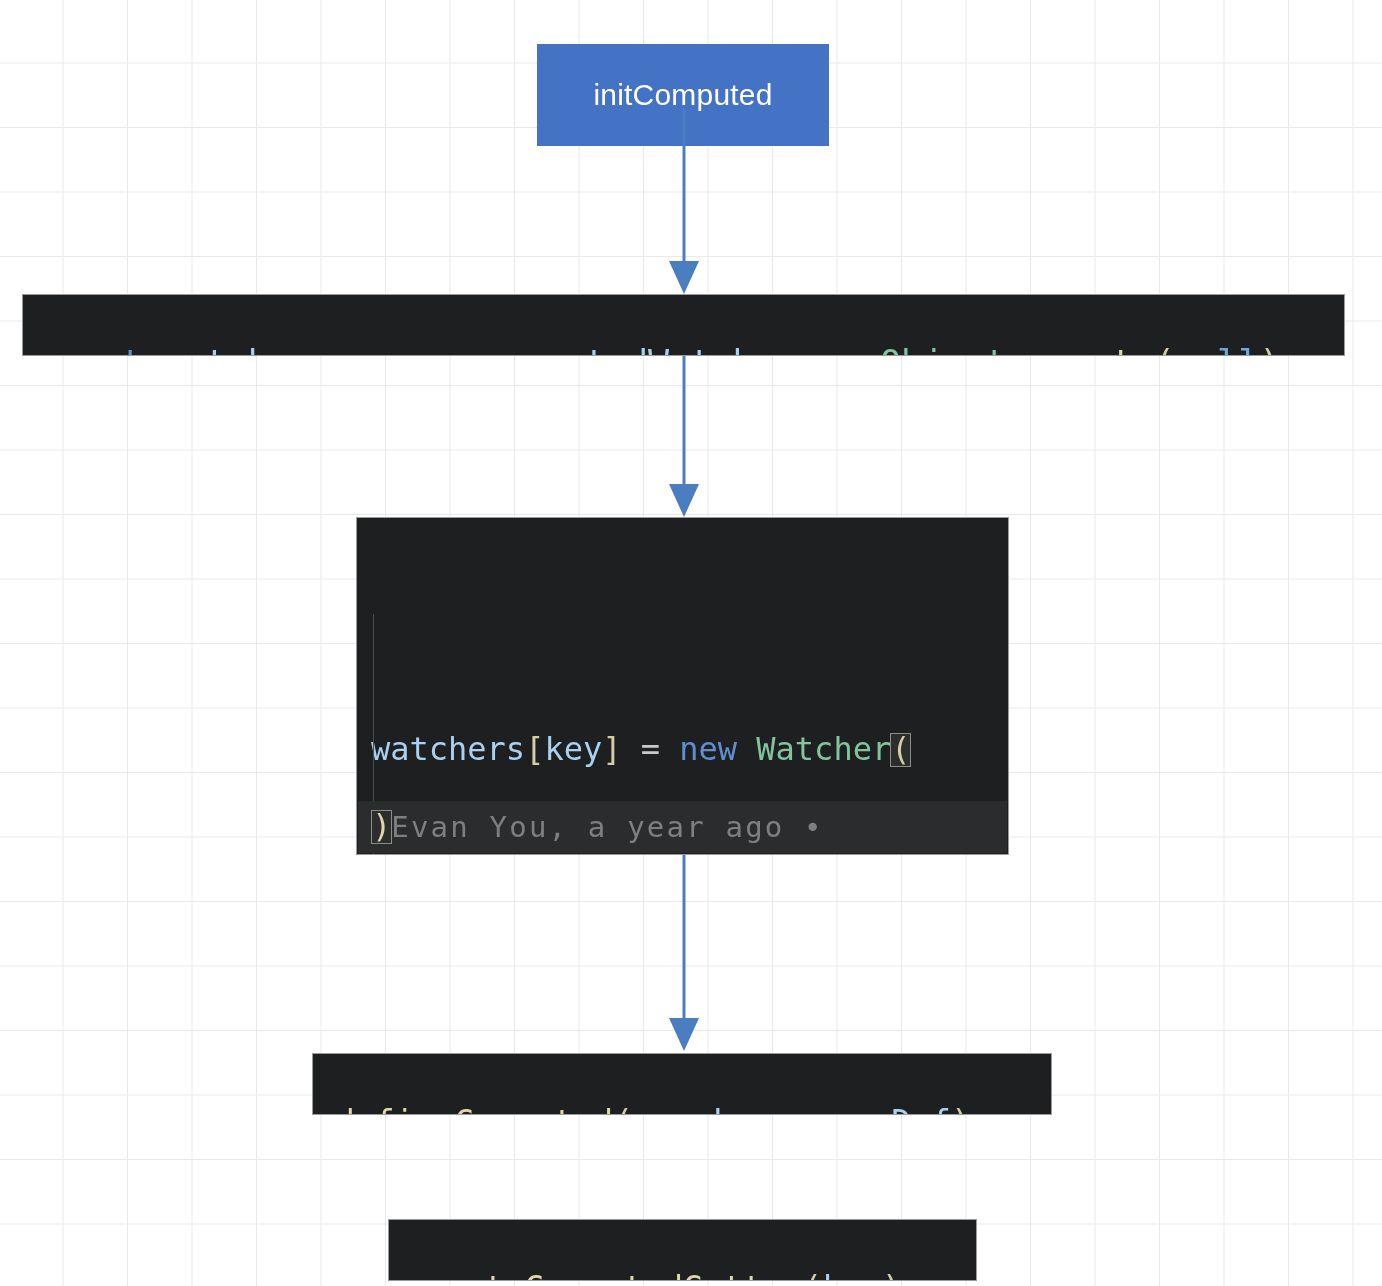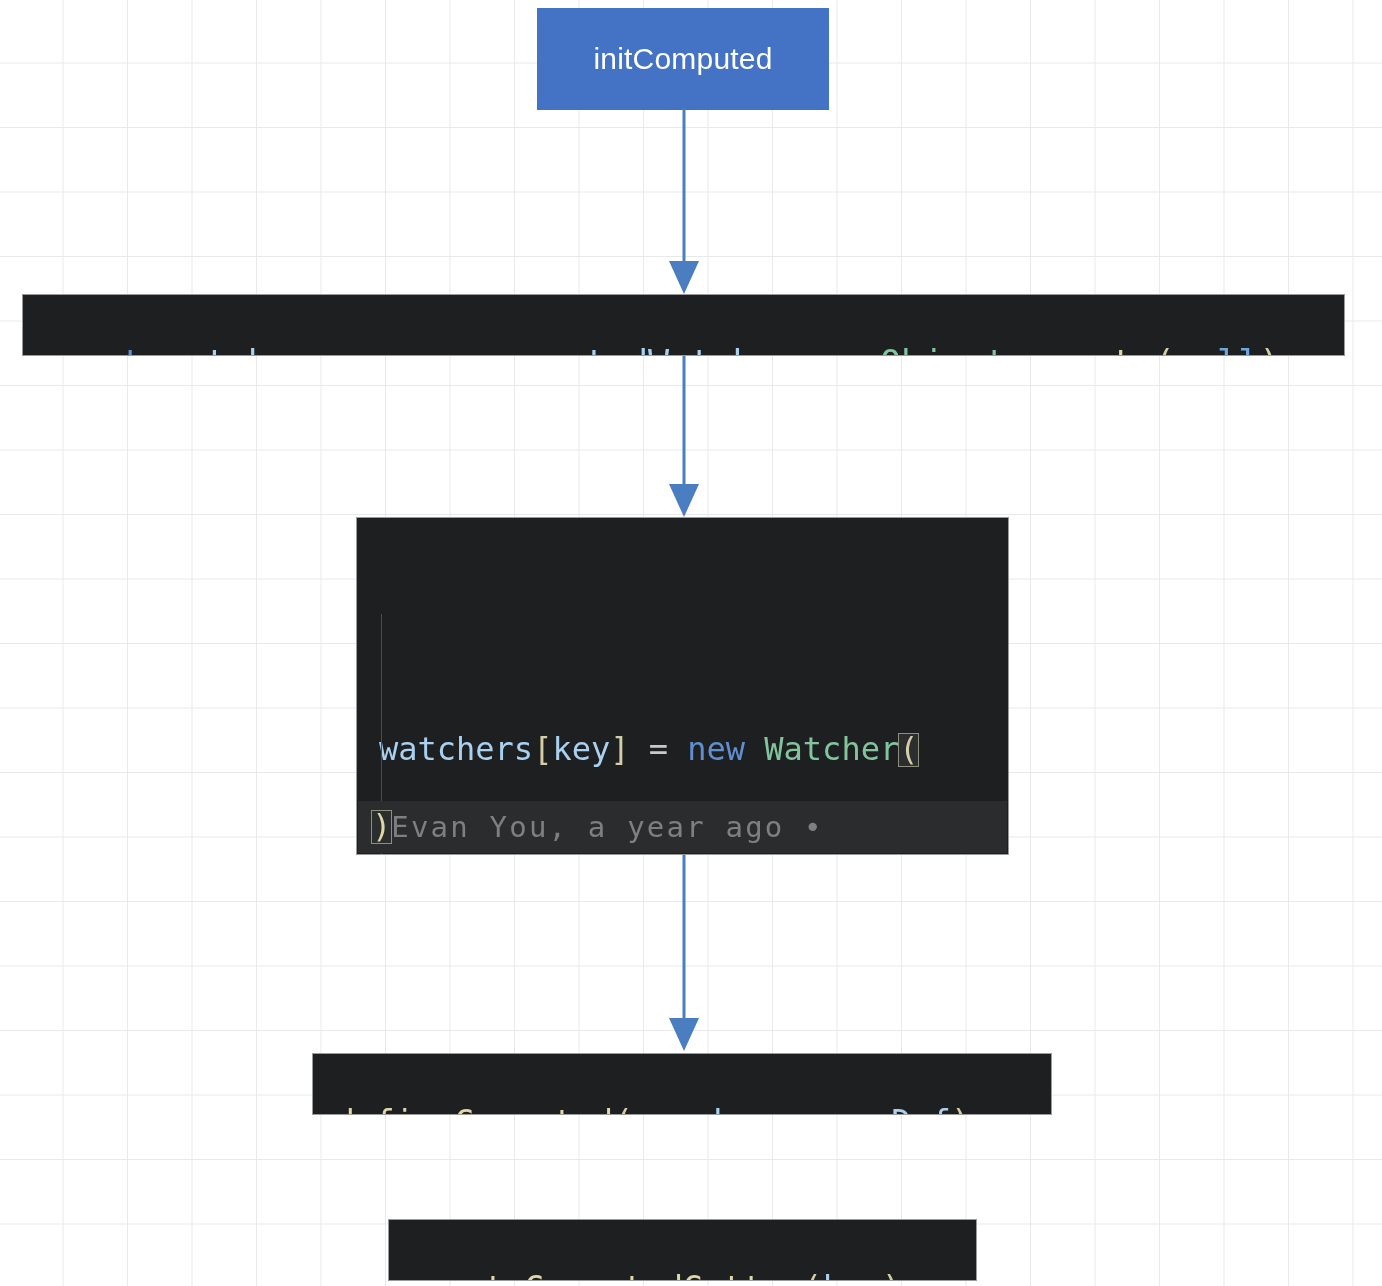--- a/index.html
+++ b/index.html
@@ -29,20 +29,21 @@
   
   .node-box {
     position: absolute;
     display: flex;
     align-items: center;
     justify-content: center;
     background: #4472c4;
     color: #ffffff;
     font-family: "Liberation Sans", sans-serif;
     letter-spacing: .2px;
+    margin-top: 36px;
   }
   #node-initcomputed {
     left: 537px;
     top: 8px;
     width: 292px;
     height: 102px;
     font-size: 30px;
   }
 
   
@@ -93,21 +94,20 @@
     font-size: 35px;
     padding: 13px 0 0 14px;
   }
 
   
   #code-block-2 {
     left: 356px;
     top: 517px;
     width: 653px;
     height: 338px;
-    padding-left: 8px;
   }
   #code-block-2 .code-body {
     position: relative;
     padding: 14px 0 0 14px;
     font-size: 32px;
   }
   #code-block-2 .code-line {
     height: 54px;
     line-height: 54px;
   }

